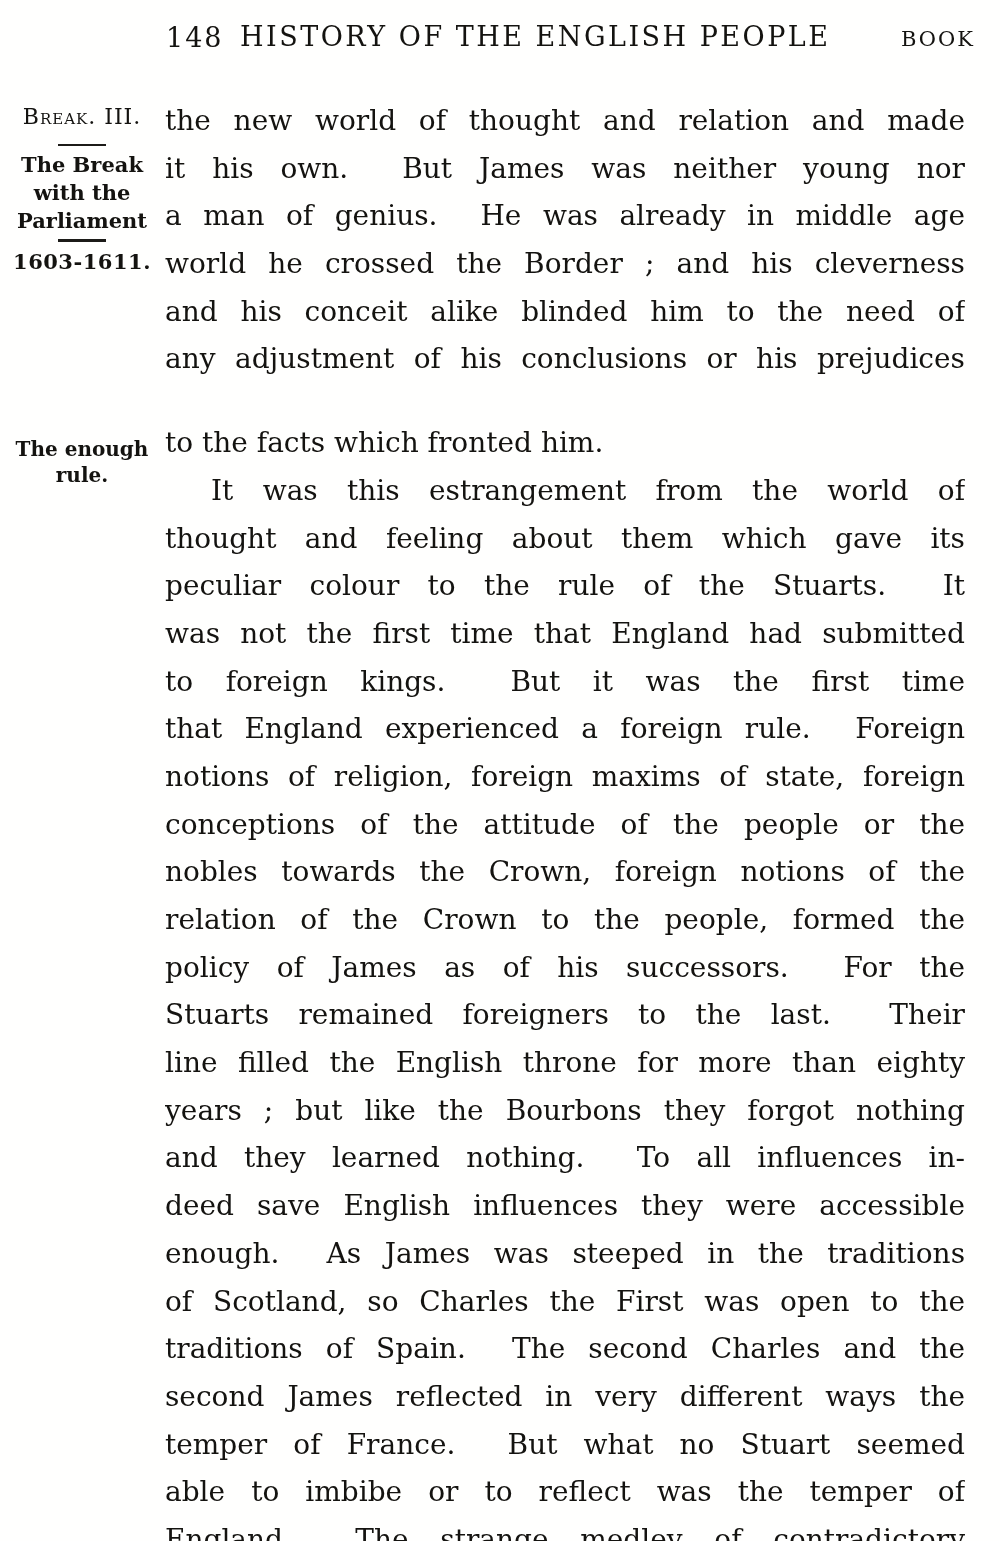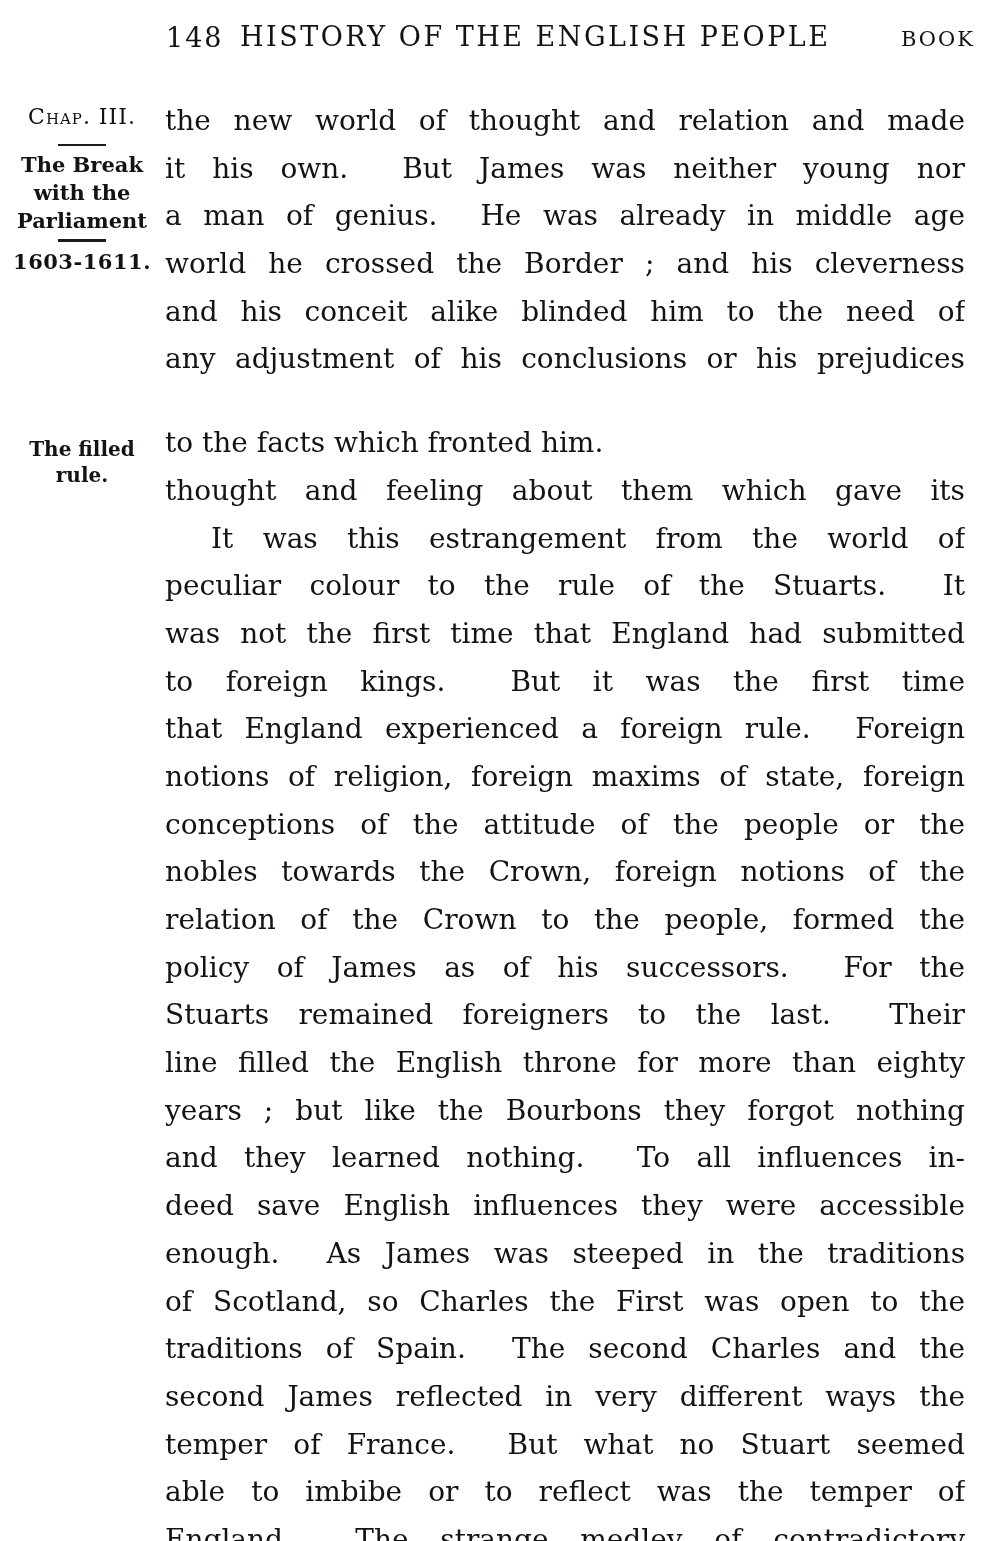--- a/index.html
+++ b/index.html
@@ -131,45 +131,45 @@
 </head>
 <body>
 
 <div class="page">
 
   <div class="page-number">148</div>
   <div class="running-title">HISTORY OF THE ENGLISH PEOPLE</div>
   <div class="book-label">BOOK</div>
 
   <div class="margin-col">
-    <div class="chap-label">Chap. III.</div>
+    <div class="chap-label">Break. III.</div>
     <div class="rule rule-thin"></div>
     <div class="break-note">
         <div>The Break</div>
         <div>with the</div>
         <div>Parliament</div>
       </div>
     <div class="rule rule-thick"></div>
     <div class="date-note">1603-1611.</div>
     <div class="foreign-note">
-        <div>The filled</div>
+        <div>The enough</div>
         <div>rule.</div>
       </div>
   </div>
 
   <div class="body-text">
       <div class="line">the new world of thought and relation and made</div>
       <div class="line">it his own.&nbsp; But James was neither young nor</div>
       <div class="line">a man of genius.&nbsp; He was already in middle age</div>
       <div class="line">world he crossed the Border ; and his cleverness</div>
       <div class="line">and his conceit alike blinded him to the need of</div>
       <div class="line">any adjustment of his conclusions or his prejudices</div>
       <div class="line no-just">to the facts which fronted him.</div>
+      <div class="line indent">It was this estrangement from the world of</div>
       <div class="line">thought and feeling about them which gave its</div>
-      <div class="line indent">It was this estrangement from the world of</div>
       <div class="line">peculiar colour to the rule of the Stuarts.&nbsp; It</div>
       <div class="line">was not the first time that England had submitted</div>
       <div class="line">to foreign kings.&nbsp; But it was the first time</div>
       <div class="line">that England experienced a foreign rule.&nbsp; Foreign</div>
       <div class="line">notions of religion, foreign maxims of state, foreign</div>
       <div class="line">conceptions of the attitude of the people or the</div>
       <div class="line">nobles towards the Crown, foreign notions of the</div>
       <div class="line">relation of the Crown to the people, formed the</div>
       <div class="line">policy of James as of his successors.&nbsp; For the</div>
       <div class="line">Stuarts remained foreigners to the last.&nbsp; Their</div>

